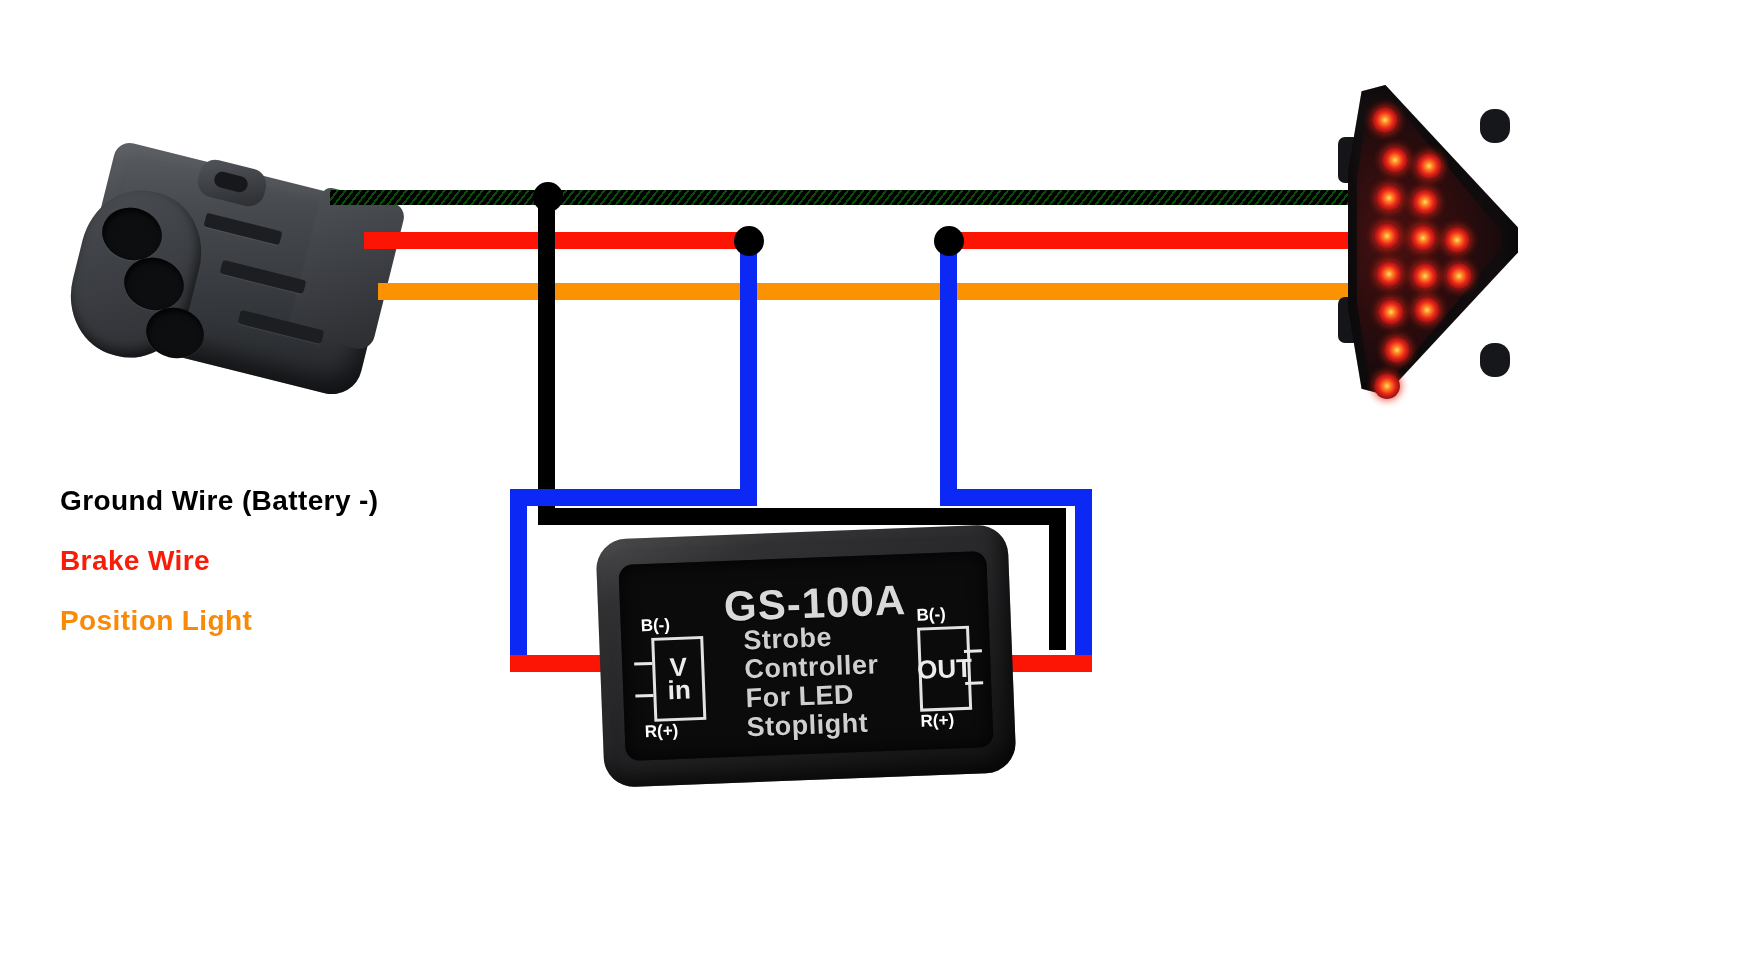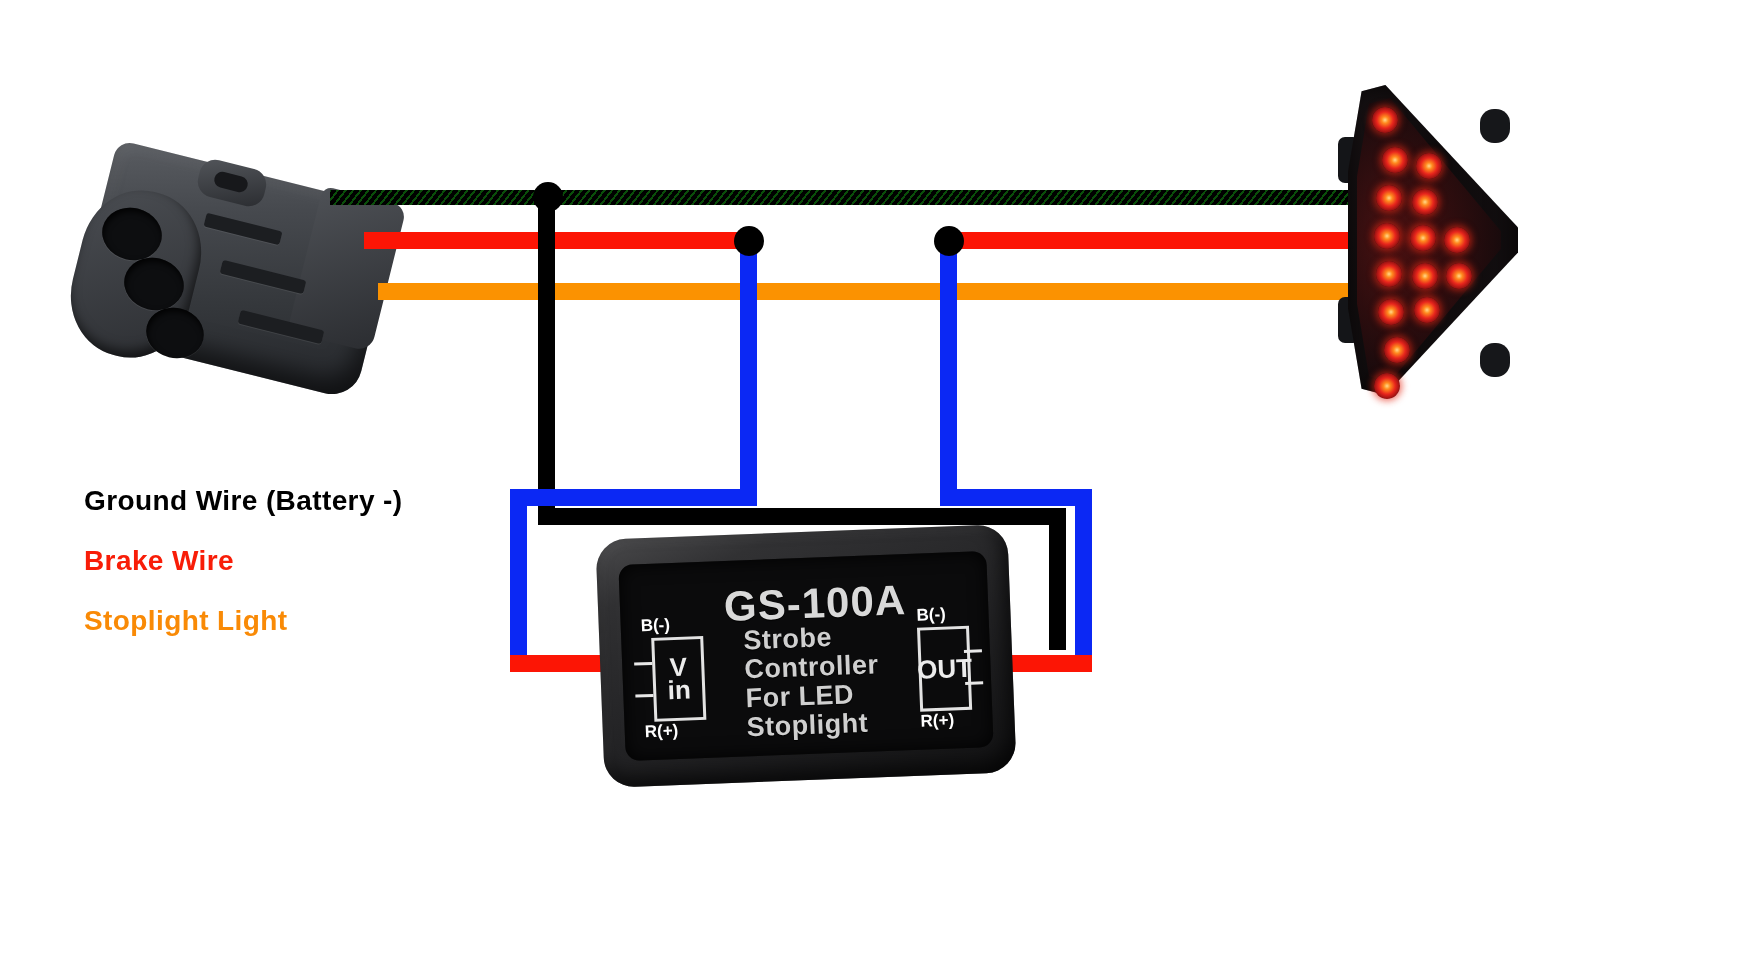--- a/index.html
+++ b/index.html
@@ -108,21 +108,21 @@
     letter-spacing:.5px;text-shadow:0 1px 1px #000;
   }
   .term{position:absolute;width:46px;height:78px;border:3px solid #e3e3e3;
         display:flex;align-items:center;justify-content:center;}
   .term span{color:#ececec;font-size:26px;font-weight:bold;line-height:23px;
              text-align:center;letter-spacing:0px;}
   .term-lbl{position:absolute;color:#ffffff;font-size:17px;font-weight:bold;white-space:nowrap;}
   .lead{position:absolute;background:#e8e8e8;height:3px;width:18px;}
 
   
-  #legend{position:absolute;left:84px;top:485px;}
+  #legend{position:absolute;left:60px;top:485px;}
   .leg{font-size:28px;font-weight:bold;letter-spacing:.4px;margin-bottom:28px;
        font-family:"Liberation Sans", sans-serif;white-space:nowrap;}
   #leg-ground{color:#000000;}
   #leg-brake{color:#f81d08;}
   #leg-position{color:#f98a06;}
 </style>
 </head>
 <body>
 
 <div id="stage">
@@ -223,16 +223,16 @@
     <div class="led" style="left:48px;top:214px;"></div>
     <div class="led" style="left:84px;top:212px;"></div>
     <div class="led" style="left:54px;top:252px;"></div>
     <div class="led" style="left:44px;top:288px;"></div>
     <div class="led" style="left:86px;top:68px;"></div>
   </div>
 
   <div id="legend">
     <div class="leg" id="leg-ground">Ground Wire (Battery -)</div>
     <div class="leg" id="leg-brake">Brake Wire</div>
-    <div class="leg" id="leg-position">Stoplight Light</div>
+    <div class="leg" id="leg-position">Position Light</div>
   </div>
 
 </div>
 
 </body></html>

